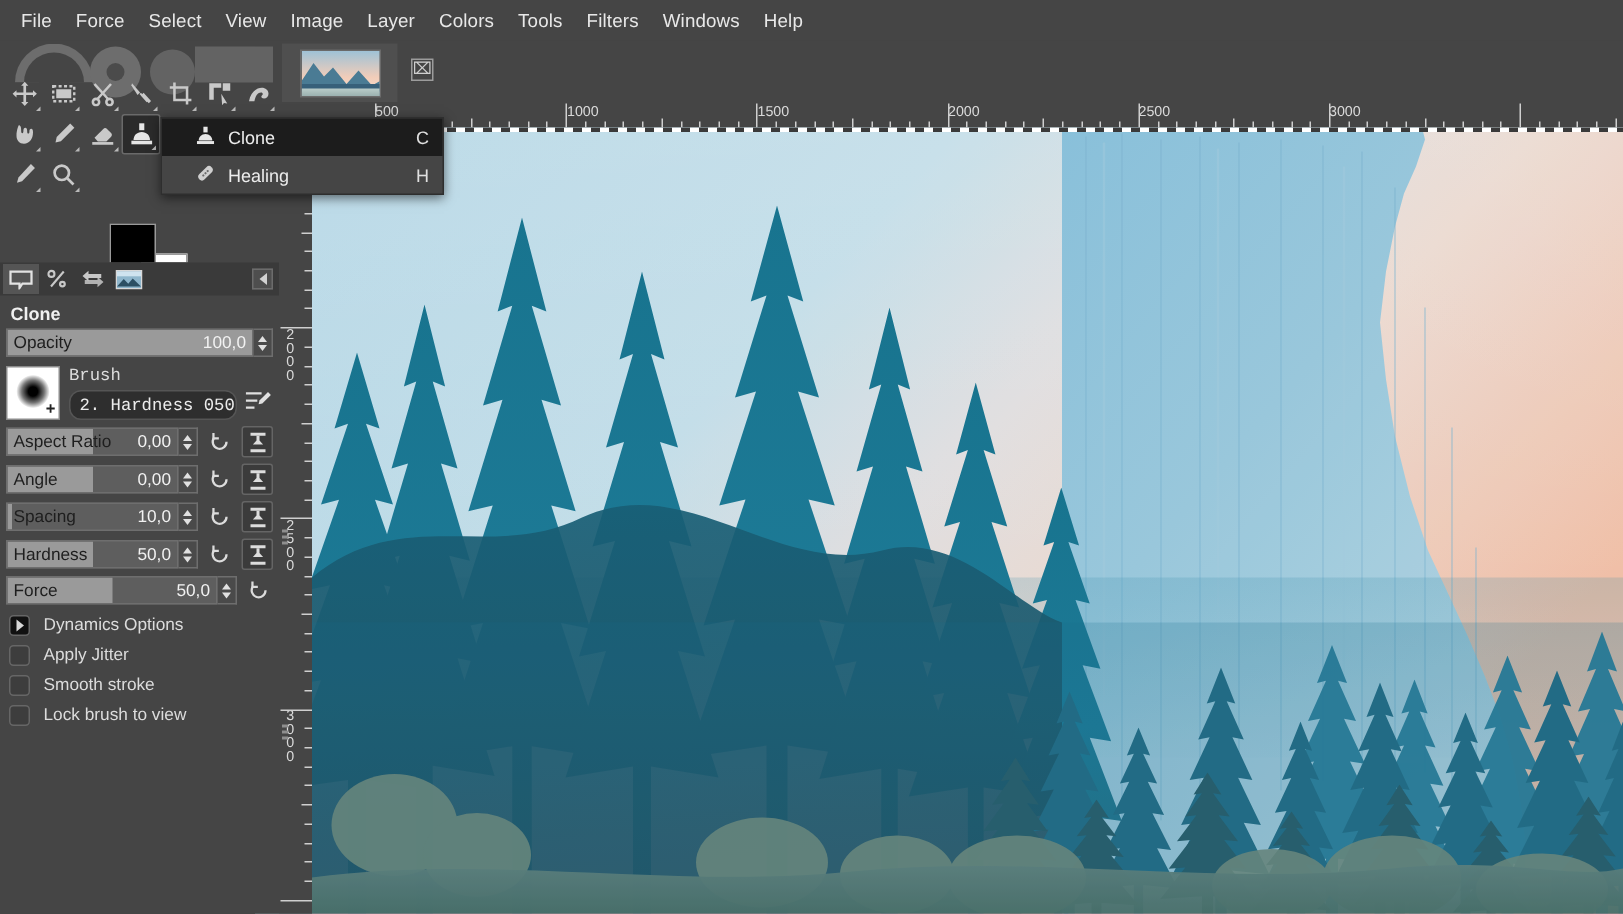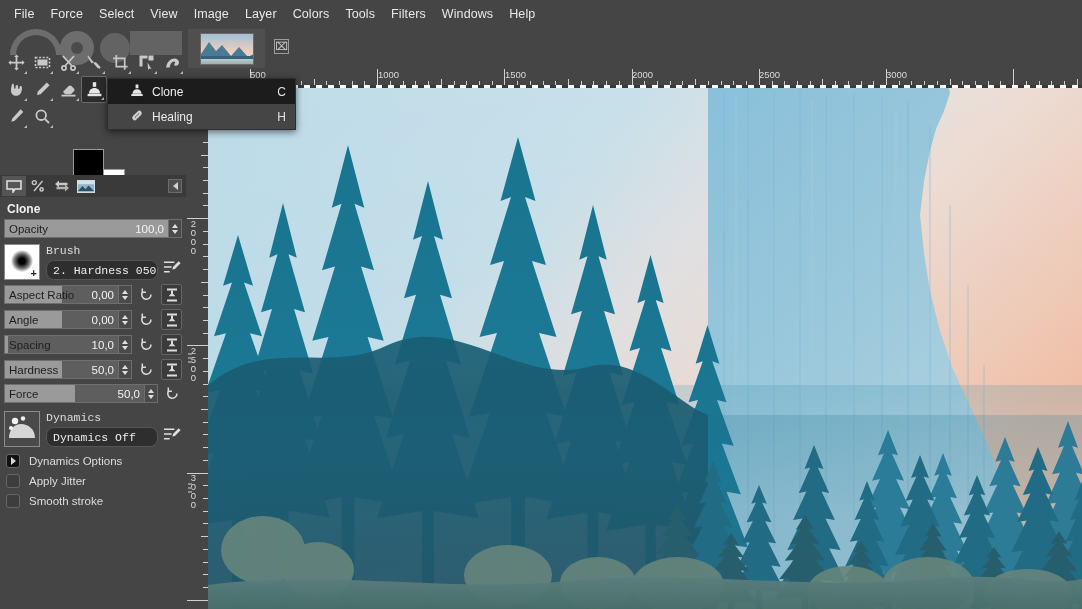--- a/index.html
+++ b/index.html
@@ -570,57 +570,38 @@
       <div class="icn-btn">
         <svg width="15" height="15" viewBox="0 0 15 15">
             <g fill="none" stroke="#dcdcdc" stroke-width="1.5">
           <path d="M12 7.5A4.6 4.6 0 113.6 5"></path>
               <path d="M3.3 1.6v3.6h3.6"></path>
             </g>
           </svg>
       </div>
     </div>
 
-    <div class="brush-row" style="padding-top:4px">
-      <div class="brush-prev" style="background:#d9d9d9">
-        <svg width="34" height="34" viewBox="0 0 34 34" style="position:absolute;left:0;top:0">
-          <rect width="34" height="34" fill="#4a4a4a"></rect>
-          <path d="M4 26c0-8 5-14 12-14 7 0 14 5 14 14z" fill="#d6d6d6"></path>
-          <circle cx="10" cy="9" r="3.2" fill="#f2f2f2"></circle>
-          <circle cx="18" cy="6.5" r="2.2" fill="#f2f2f2"></circle>
-          <circle cx="6" cy="16" r="2" fill="#f2f2f2"></circle>
-          </svg>
-      </div>
-      <div class="brush-mid">
-        <div class="cap">Dynamics</div>
-        <div class="brush-field">Dynamics Off</div>
-      </div>
-      <div class="icn-btn" style="margin-top:14px">
-        <svg width="20" height="18" viewBox="0 0 20 18">
-            <g stroke="#e0e0e0" stroke-width="1.6">
-          <path d="M1 3h11M1 8h8M1 13h6"></path>
-            </g>
-          <path d="M16.5 2l2 2-6 6-2.6.6.6-2.6z" fill="#e0e0e0"></path>
-          </svg>
-      </div>
-    </div>
 
     <div class="chk-row">
       <span class="chk filled">
           <i class="expander"></i>
         </span>
       <span class="chk-lbl">Dynamics Options</span>
     </div>
     <div class="chk-row">
       <span class="chk"></span>
       <span class="chk-lbl">Apply Jitter</span>
     </div>
     <div class="chk-row">
       <span class="chk"></span>
       <span class="chk-lbl">Smooth stroke</span>
+    </div>
+    <div class="chk-row">
+      <span class="chk"></span>
+      <span class="chk-lbl">Lock brush to view</span>
     </div>
   </div>
 
   <div class="canvas-area">
 
     <div class="tabstrip">
       <div class="img-tab">
         <div class="thumb">
           <svg width="54" height="32" viewBox="0 0 54 32" preserveAspectRatio="none">
             <defs>

